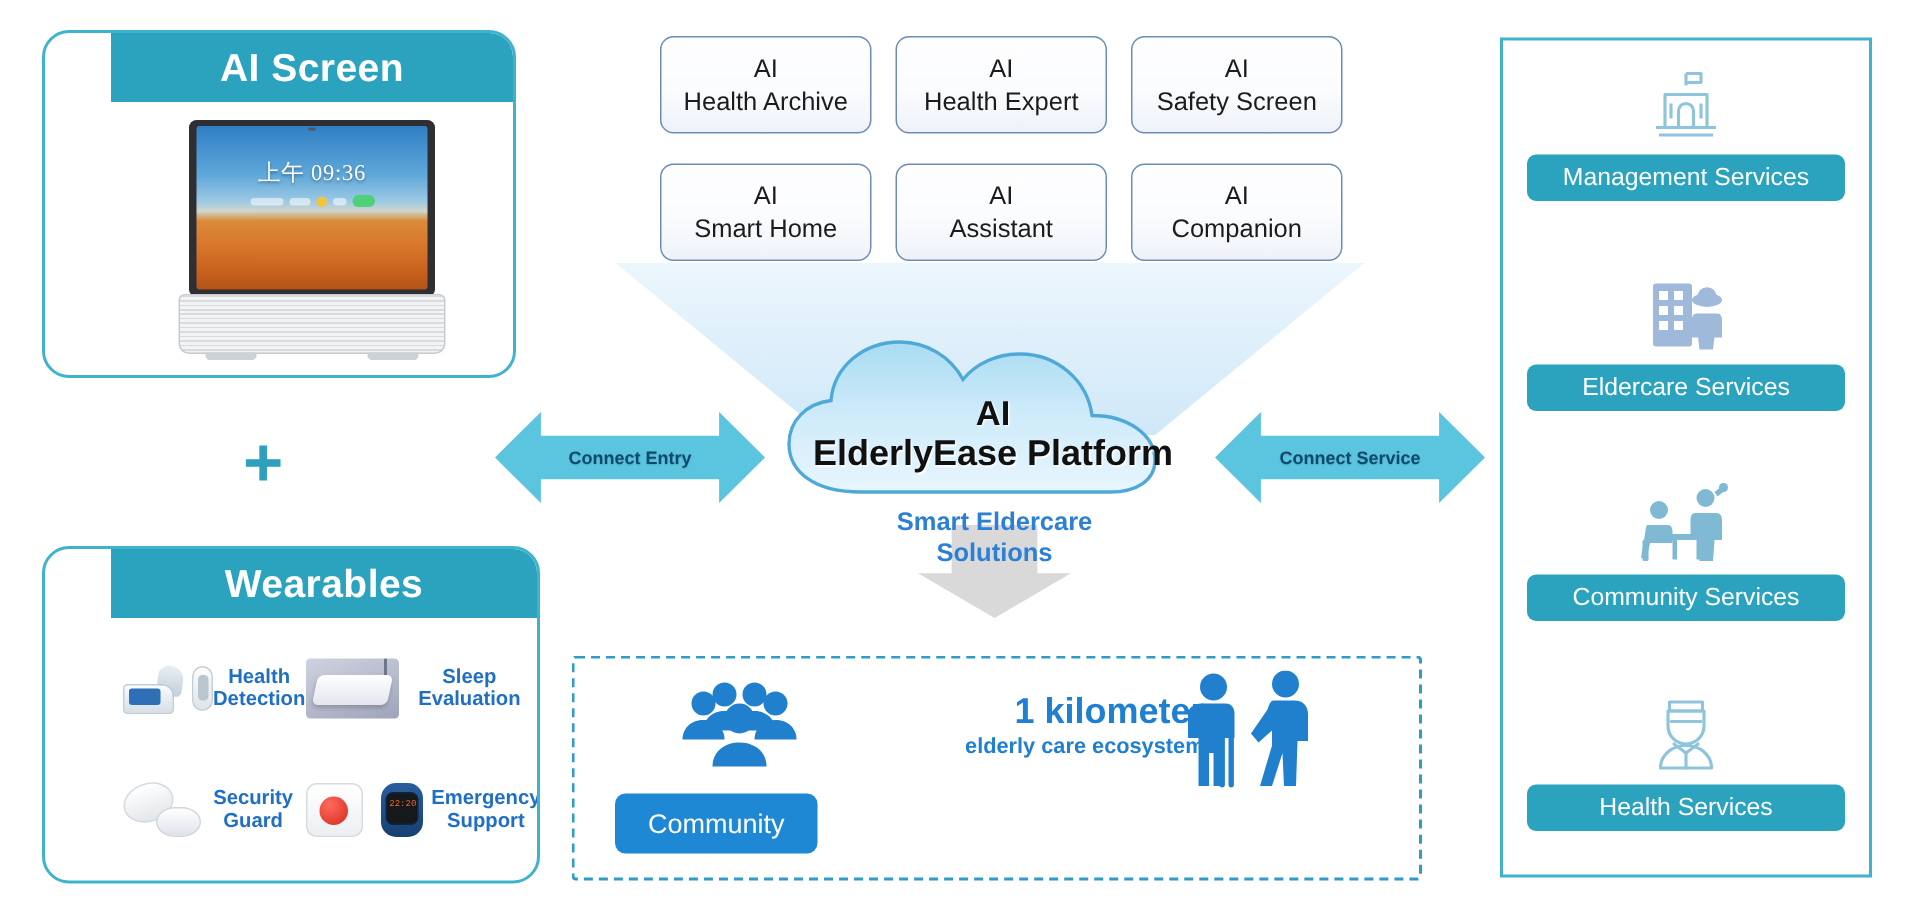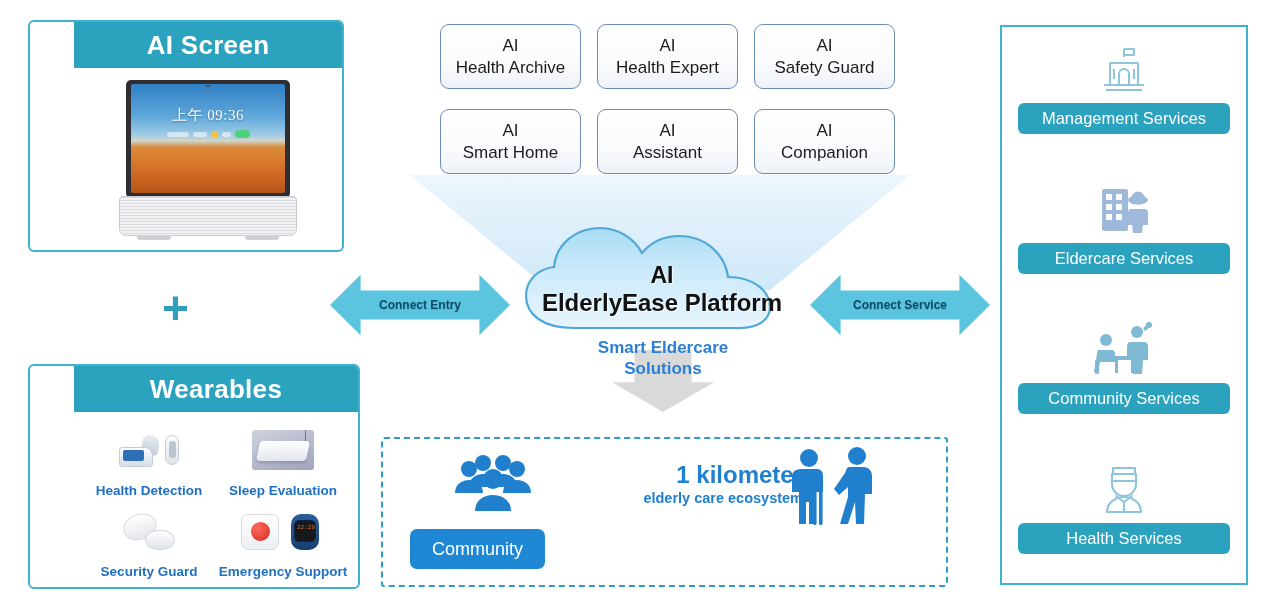--- a/index.html
+++ b/index.html
@@ -9,21 +9,21 @@
     font-family:"Liberation Sans", sans-serif;
     overflow:hidden;
   }
   #root{ position:relative; width:1273px; height:609px; }
 
   
   .card{
     position:absolute;
     background:#ffffff;
     border:2px solid #3FB3CE;
-    border-radius:6px;
+    border-radius:18px;
     overflow:hidden;
     padding-left:44px;
   }
   .card-head{
     height:46px;
     background:#2BA2BE;
     color:#ffffff;
     font-size:26px;
     font-weight:bold;
     display:flex;
@@ -88,21 +88,21 @@
 
   
   .plus{ position:absolute; color:#2E9FBC; font-size:46px; font-weight:bold; line-height:1; }
 
   
   .wear-grid{
     position:absolute; inset:0;
     display:grid; grid-template-columns:1fr 1fr; grid-template-rows:1fr 1fr;
     padding:6px 8px 8px 8px;
   }
-  .wear-cell{ display:flex; flex-direction:column; align-items:center; justify-content:flex-end; }
+  .wear-cell{ display:flex; flex-direction:row; align-items:center; justify-content:flex-end; }
   .wear-pics{ flex:1; display:flex; align-items:center; justify-content:center; gap:6px; }
   .wear-label{
     color:#1f6fc4; font-weight:bold; font-size:13.5px; text-align:center; padding-bottom:2px;
   }
 
   
   .bp{ width:40px;height:34px;position:relative; }
   .bp .cuff{position:absolute;right:0;top:2px;width:17px;height:20px;background:linear-gradient(#e9eef4,#c3ced9);border-radius:7px 9px 4px 4px;transform:rotate(8deg);}
   .bp .base{position:absolute;left:0;bottom:0;width:34px;height:20px;background:linear-gradient(#fbfcfe,#d6dee7);border-radius:3px 8px 3px 3px;border:1px solid #c2ccd6;}
   .bp .lcd{position:absolute;left:4px;bottom:6px;width:21px;height:11px;background:#2f6fb5;border-radius:2px;}
@@ -298,21 +298,21 @@
   <div class="ai-box" style="left:440px;top:24px;width:141px;height:65px;">
     <span>AI</span>
     <span>Health Archive</span>
   </div>
   <div class="ai-box" style="left:597px;top:24px;width:141px;height:65px;">
     <span>AI</span>
     <span>Health Expert</span>
   </div>
   <div class="ai-box" style="left:754px;top:24px;width:141px;height:65px;">
     <span>AI</span>
-    <span>Safety Guard</span>
+    <span>Safety Screen</span>
   </div>
   <div class="ai-box" style="left:440px;top:109px;width:141px;height:65px;">
     <span>AI</span>
     <span>Smart Home</span>
   </div>
   <div class="ai-box" style="left:597px;top:109px;width:141px;height:65px;">
     <span>AI</span>
     <span>Assistant</span>
   </div>
   <div class="ai-box" style="left:754px;top:109px;width:141px;height:65px;">

